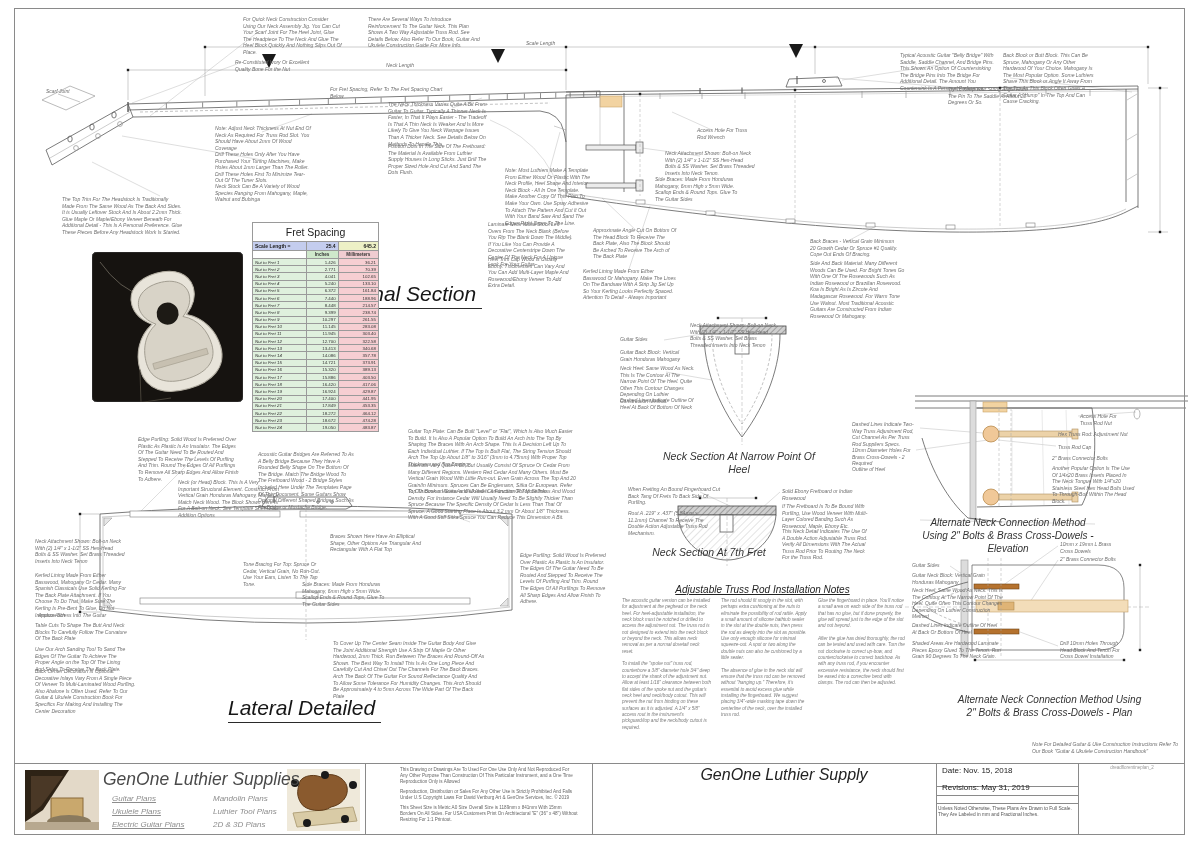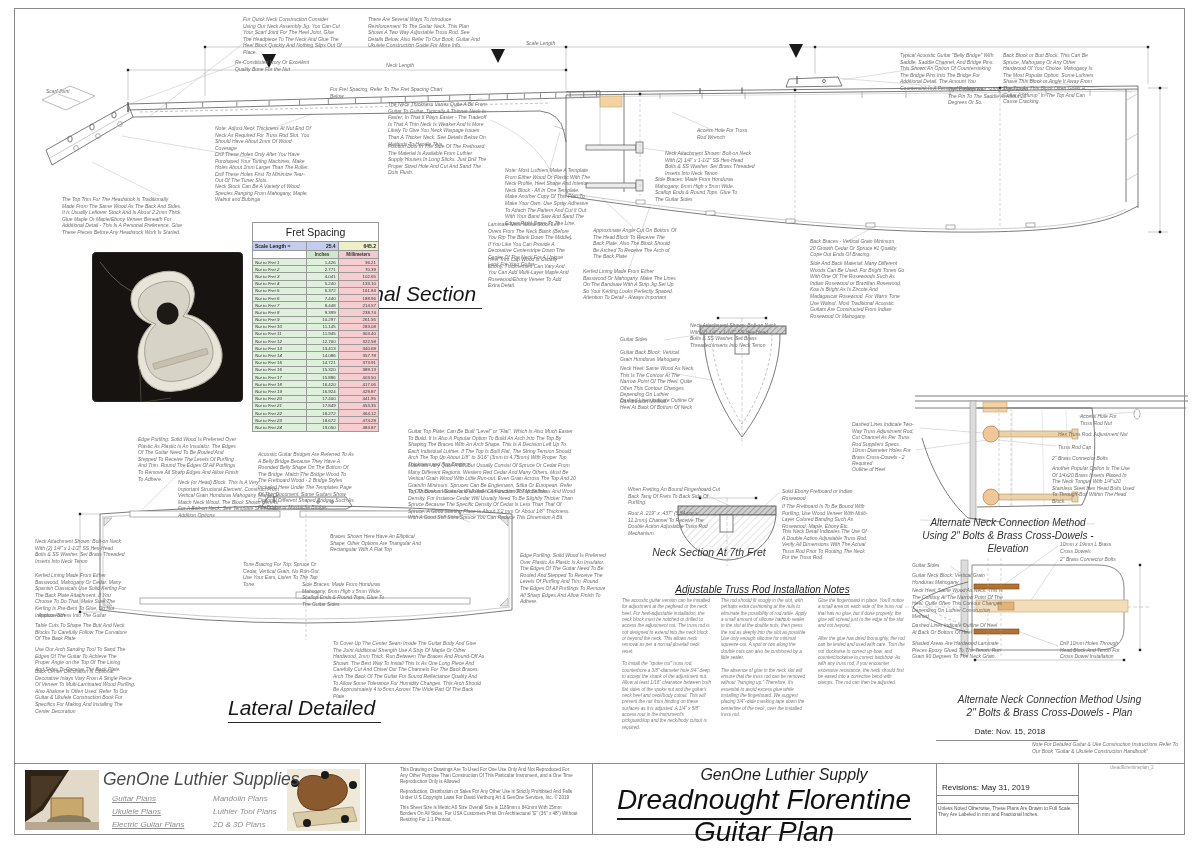--- a/index.html
+++ b/index.html
@@ -27,21 +27,21 @@
   .ft-head td.h-mm{background:#f0ccd1;}
   #fret-table tbody td{font-size:4.4px;color:#333;padding:0.6px 2px;}
   td.c-label{background:#dff0dd;font-style:italic;width:56px;}
   td.c-in{background:#dff0dd;text-align:right;width:30px;}
   td.c-mm{background:#f6ced2;text-align:right;width:38px;}
   
   .tb-company{position:absolute;left:592px;top:766px;width:344px;text-align:center;font-size:16px;font-style:italic;color:#222;z-index:4;padding-left:20px;}
   .tb-title{position:absolute;left:592px;top:784px;width:344px;text-align:center;font-size:28px;font-style:italic;color:#101010;z-index:4;}
   .tb-title span{border-bottom:2px solid #1a1a1a;padding-bottom:3px;}
   .cell-date,.cell-rev{position:absolute;left:936px;width:142px;font-size:8px;color:#222;padding:3px 0 0 6px;box-sizing:border-box;border-bottom:1px solid #8a8a8a;z-index:4;}
-  .cell-date{top:724px;height:17px;text-align:center;}
+  .cell-date{top:763px;height:24px;}
   .cell-rev{top:780px;height:16px;}
   .cell-empty{position:absolute;left:936px;top:796px;width:142px;height:8px;border-bottom:1px solid #8a8a8a;z-index:4;box-sizing:border-box;}
   .cell-disc{position:absolute;left:938px;top:806px;width:138px;font-size:4.8px;line-height:1.32;color:#555;z-index:4;}
   .file-code{position:absolute;left:1082px;top:765px;width:100px;text-align:center;font-size:4.5px;color:#999;z-index:4;}
   .sheet-num{position:absolute;left:1078px;top:774px;width:107px;text-align:center;font-size:41px;color:#3c3c3c;z-index:4;letter-spacing:1px;}
   .logo-name{position:absolute;left:103px;top:769px;font-size:17.5px;font-style:italic;color:#4a4a4a;z-index:4;}
   .logo-col{position:absolute;font-size:8px;font-style:italic;color:#8d8d8d;line-height:1.6;z-index:4;}
   #legal-block{position:absolute;left:400px;top:767px;width:178px;z-index:4;}
   #legal-block p{font-size:4.6px;line-height:1.3;color:#666;margin:0 0 4px 0;}
   .photo{position:absolute;z-index:3;}
@@ -335,20 +335,21 @@
 
   <div class="frame"></div>
   <div class="hline" style="left:14px;top:763px;width:1171px;"></div>
   <div class="vline" style="left:365px;top:763px;height:72px;"></div>
   <div class="vline" style="left:592px;top:763px;height:72px;"></div>
   <div class="vline" style="left:936px;top:763px;height:72px;"></div>
   <div class="vline" style="left:1078px;top:763px;height:72px;"></div>
 
   <div class="h-major" style="left:287px;top:282px;">Longitudinal Section</div>
   <div class="h-major" style="left:228px;top:696px;">Lateral Detailed</div>
+  <div class="h-sub" style="left:655px;top:450px;width:168px;">Neck Section At Narrow Point Of Heel</div>
   <div class="h-sub" style="left:638px;top:546px;width:142px;">Neck Section At 7th Fret</div>
   <div class="h-truss" style="left:620px;top:584px;width:285px;">Adjustable Truss Rod Installation Notes</div>
   <div class="h-alt" style="left:918px;top:516px;width:180px;">Alternate Neck Connection Method Using 2" Bolts &amp; Brass Cross-Dowels - Elevation</div>
   <div class="h-alt" style="left:952px;top:693px;width:195px;">Alternate Neck Connection Method Using 2" Bolts &amp; Brass Cross-Dowels - Plan</div>
 
   <div class="truss-col" style="left:622px;top:598px;width:90px;">The acoustic guitar version can be installed for adjustment at the peghead or the neck heel. For heel-adjustable installation, the neck block must be notched or drilled to access the adjustment nut. The truss rod is not designed to extend into the neck block or beyond the neck. This allows neck removal as per a normal dovetail neck reset.
 
 To install the "spoke nut" truss rod, counterbore a 3/8"-diameter hole 3/4" deep to accept the shank of the adjustment nut. Allow at least 1/16" clearance between both flat sides of the spoke nut and the guitar's neck heel and neck/body cutout. This will prevent the nut from binding on these surfaces as it is adjusted. A 1/4" x 5/8" access rout in the instrument's pickguard/top and the neck/body cutout is required.</div>
   <div class="truss-col" style="left:721px;top:598px;width:88px;">The rod should fit snugly in the slot, with perhaps extra cushioning at the nuts to eliminate the possibility of rod rattle. Apply a small amount of silicone bathtub sealer in the slot at the double nuts, then press the rod as deeply into the slot as possible. Use only enough silicone for minimal squeeze-out. A spot or two along the double nuts can also be cushioned by a little sealer.
 
@@ -539,21 +540,20 @@
       <div>2D &amp; 3D Plans</div>
     </div>
 
   <div id="legal-block">
       <p>This Drawing or Drawings Are To Used For One Use Only And Not Reproduced For Any Other Purpose Than Construction Of This Particular Instrument, and a One Time Reproduction Only is Allowed</p>
       <p>Reproduction, Distribution or Sales For Any Other Use is Strictly Prohibited And Falls Under U.S Copyright Laws For David Vertburg Art &amp; GenOne Services, Inc. © 2019</p>
       <p>This Sheet Size is Metric A0 Size Overall Size is 1189mm x 841mm With 15mm Borders On All Sides. For USA Customers Print On Architectural "E" (36" x 48") Without Resizing For 1:1 Printout.</p>
     </div>
 
   <div class="tb-company">GenOne Luthier Supply</div>
-  <div class="tb-title"><span>Dreadnought Florentine Guitar Plan</span></div>
 
   <div class="cell-date">Date: Nov. 15, 2018</div>
   <div class="cell-rev">Revisions: May 31, 2019</div>
   <div class="cell-empty"></div>
   <div class="cell-disc">Unless Noted Otherwise, These Plans Are Drawn to Full Scale. They Are Labeled in mm and Fractional Inches.</div>
   <div class="file-code">dreadflorentineplan_2</div>
 
   <div id="notes-layer">
       <div class="note" style="left: 243px; top: 16px; width: 99px;">For Quick Neck Construction Consider Using Our Neck Assembly Jig. You Can Cut Your Scarf Joint For The Heel Joint, Glue The Headpiece To The Neck And Glue The Heel Block Quickly And Nothing Slips Out Of Place.</div>
       <div class="note" style="left: 368px; top: 16px; width: 112px;">There Are Several Ways To Introduce Reinforcement To The Guitar Neck. This Plan Shows A Two Way Adjustable Truss Rod. See Details Below. Also Refer To Our Book, Guitar And Ukulele Construction Guide For More Info.</div>

